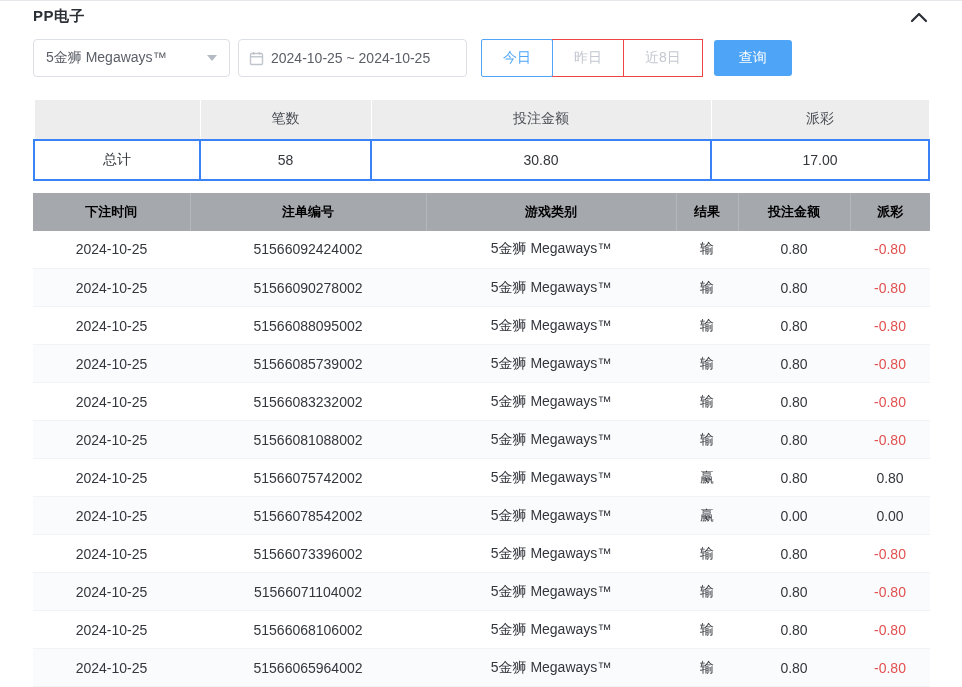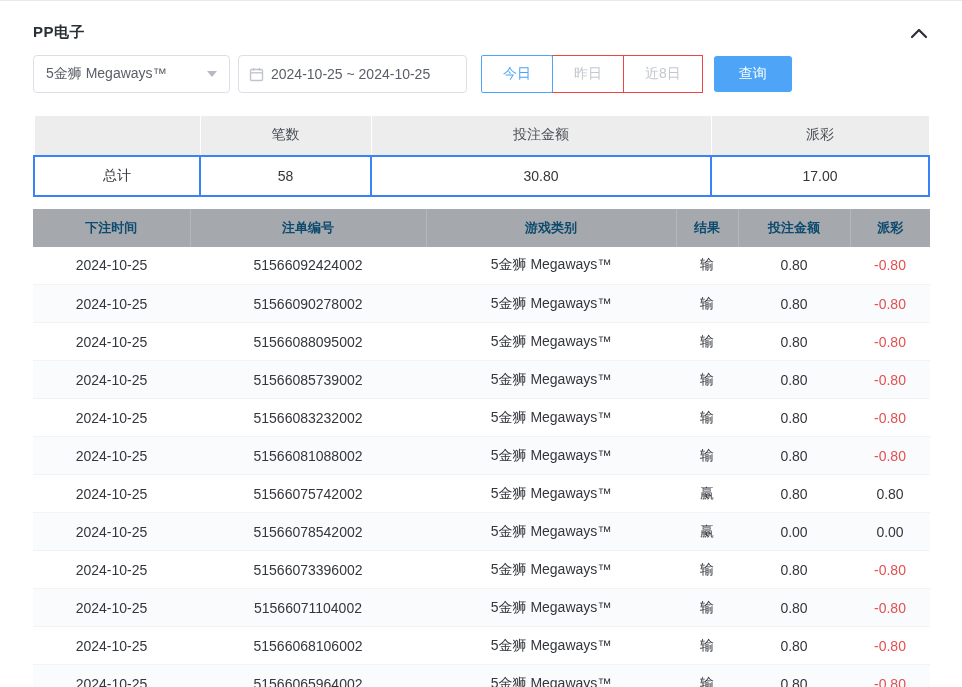--- a/index.html
+++ b/index.html
@@ -11,21 +11,21 @@
   }
   .panel {
     width: 962px; height: 687px;
     border-top: 1px solid #e6e8eb;
     padding: 0 32px 0 33px;
     overflow: hidden;
   }
   
   .panel-head {
     display: flex; align-items: center; justify-content: space-between;
-    padding-top: 22px;
+    padding-top: 6px;
   }
   .panel-title {
     font-size: 15px; font-weight: bold; color: #2b2f36;
     letter-spacing: .5px;
   }
   .collapse-btn { cursor: pointer; display: inline-flex; padding: 2px; }
   
   .filters {
     display: flex; align-items: center;
     margin-top: 13px;
@@ -93,21 +93,21 @@
     background: #ffffff;
     border: 2px solid #3b82f6;
     height: 40px;
     font-size: 14px; color: #33363c;
     text-align: center;
   }
   
   .bets { margin-top: 12px; }
   .bets thead th {
     background: #a5a8ad;
-    color: #0c4a6e;
+    color: #000000;
     font-size: 13px; font-weight: bold;
     height: 38px; text-align: center;
     border-right: 1px solid #b4b7bc;
   }
   .bets thead th:last-child { border-right: none; }
   .bets tbody td {
     height: 38px;
     font-size: 14px; color: #33363c;
     text-align: center;
     border-bottom: 1px solid #f2f3f5;

